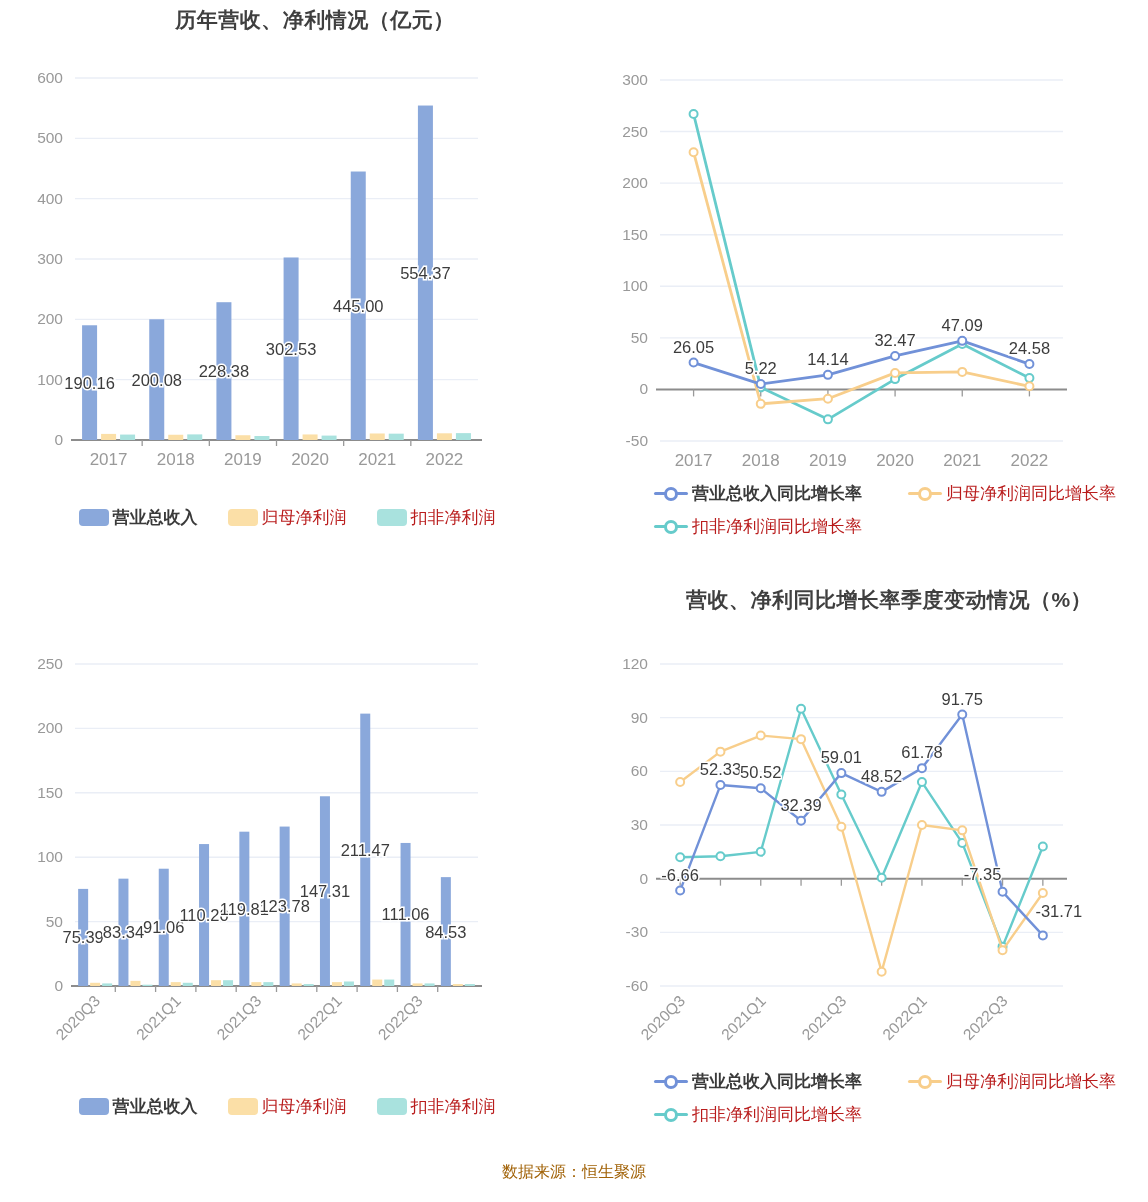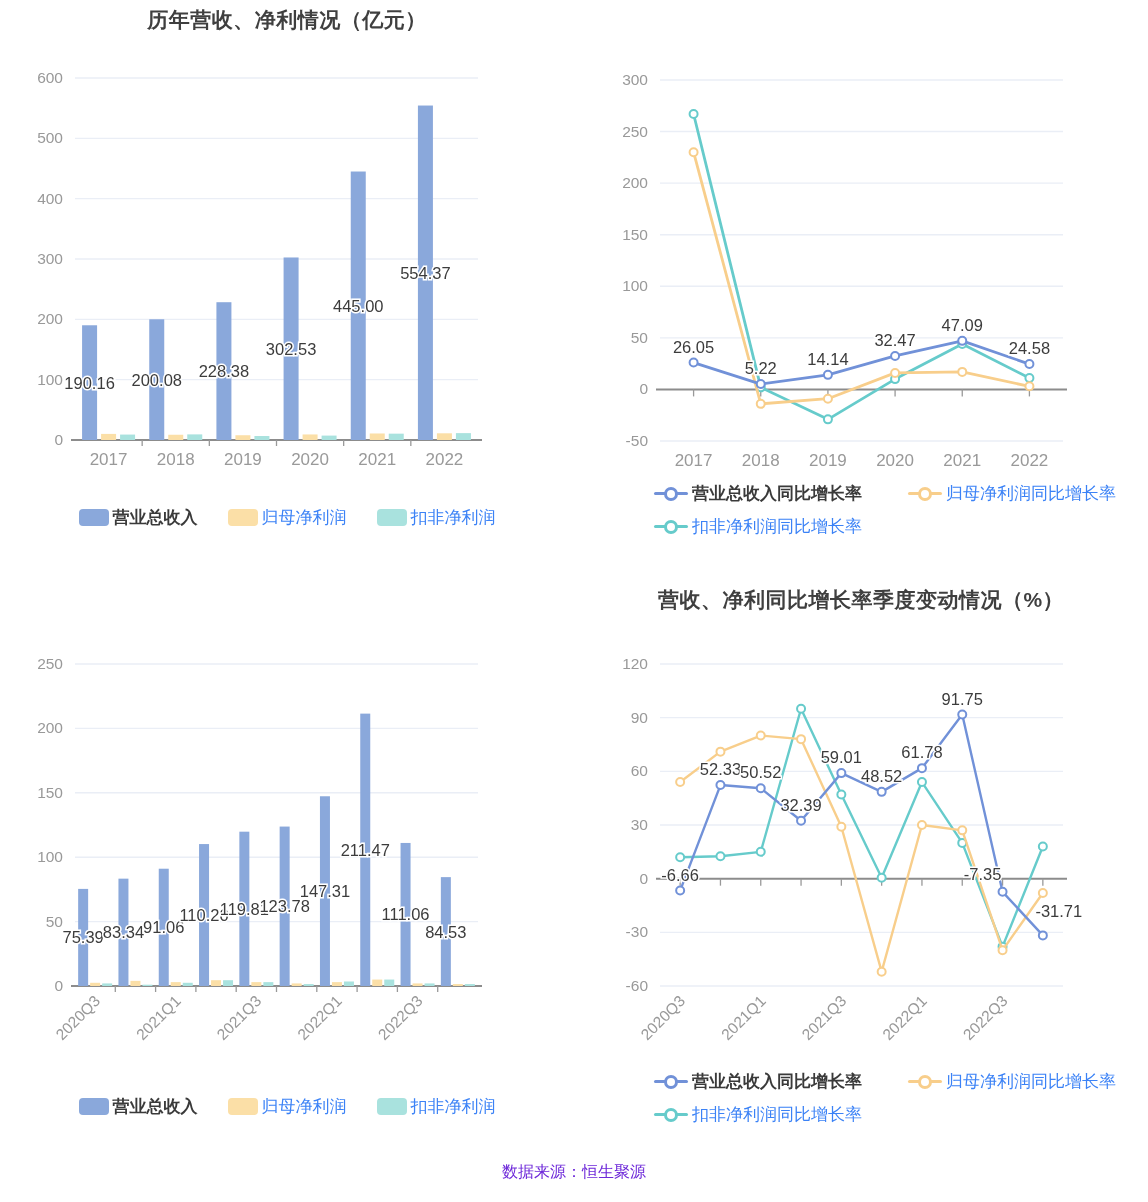--- a/index.html
+++ b/index.html
@@ -3,41 +3,41 @@
 <meta charset="utf-8">
 <style>
   html,body{margin:0;padding:0;background:#fff;}
   body{width:1148px;height:1202px;position:relative;font-family:"Liberation Sans","DejaVu Sans",sans-serif;overflow:hidden;}
   .panel{position:absolute;}
   .p0{left:0;top:0;width:574px;height:570px;}
   .p1{left:574px;top:0;width:574px;height:570px;}
   .p2{left:0;top:570px;width:574px;height:585px;}
   .p3{left:574px;top:570px;width:574px;height:585px;}
   .panel h2{position:absolute;top:6px;left:0;width:100%;margin:0;text-align:center;
-    font-size:21px;font-weight:700;color:#3F3F3F;letter-spacing:0.5px;}
+    font-size:21px;font-weight:700;color:#3F3F3F;letter-spacing:0.5px;padding-left:28px;}
   .p2 h2,.p3 h2{top:16px;}
   .plot{position:absolute;left:0;top:0;}
   svg text{font-family:"Liberation Sans","DejaVu Sans",sans-serif;}
   .legend{position:absolute;display:flex;}
   .lg-center{left:0;width:100%;justify-content:center;gap:30px;}
   .p0 .legend{top:506px;}
   .p2 .legend{top:525px;}
   .lg-col{flex-direction:column;gap:10px;left:80px;}
   .p1 .legend{top:482px;}
   .p3 .legend{top:500px;}
   .lg-row{display:flex;gap:46px;}
   .lg-item{display:flex;align-items:center;gap:4px;cursor:pointer;}
   .swatch{width:30px;height:17px;border-radius:4px;background:var(--c,#ccc);display:inline-block;}
   .licon{position:relative;width:34px;height:16px;display:inline-block;}
   .lline{position:absolute;left:0;right:0;top:6.5px;height:3px;border-radius:2px;background:var(--c,#ccc);}
   .lcirc{position:absolute;left:50%;top:50%;transform:translate(-50%,-50%);width:8px;height:8px;
     border:3px solid var(--c,#ccc);border-radius:50%;background:#fff;}
-  .lg-label{font-size:17px;color:#3b82f6;}
+  .lg-label{font-size:17px;color:#b91c1c;}
   .lg-label.strong{color:#3A3A3A;font-weight:700;}
-  .source{position:absolute;top:1162px;left:0;width:100%;text-align:center;font-size:16px;color:#6d28d9;}
+  .source{position:absolute;top:1162px;left:0;width:100%;text-align:center;font-size:16px;color:#a16207;}
 </style>
 </head>
 <body>
 
 <section class="panel p0">
   <h2>历年营收、净利情况（亿元）</h2>
   <svg class="plot" id="plot0" width="574" height="500">
       <g>
         <text x="63" y="445" text-anchor="end" font-size="15.5" fill="#999999">0</text>
         <line x1="75" x2="478" y1="379.6666666666667" y2="379.6666666666667" stroke="#EAEEF6" stroke-width="1.4"></line>

